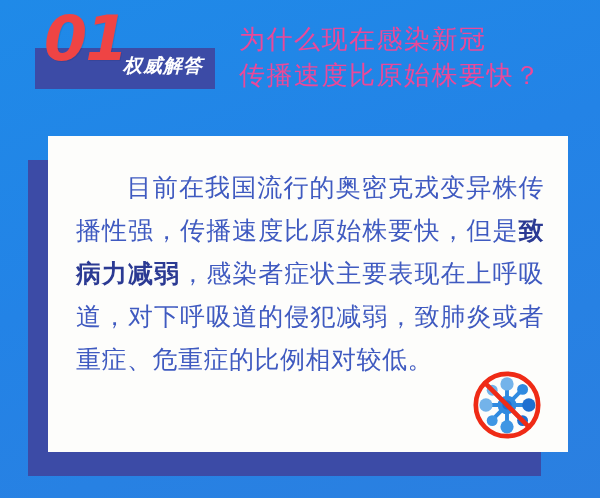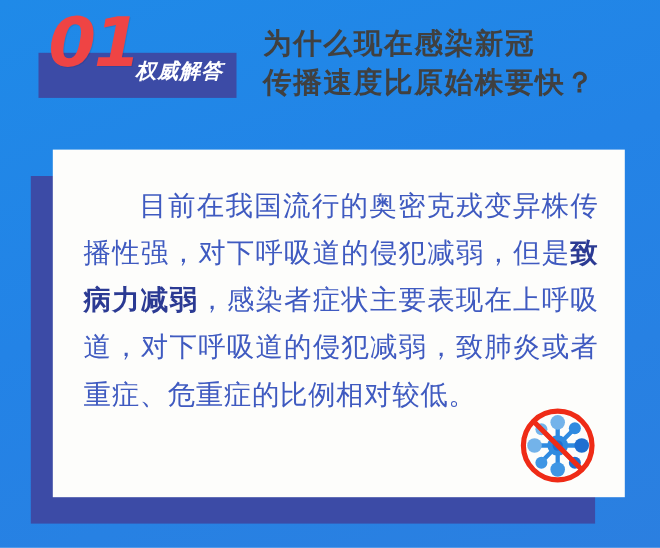--- a/index.html
+++ b/index.html
@@ -45,23 +45,23 @@
     letter-spacing: 1px;
     line-height: 1;
     white-space: nowrap;
   }
   #title {
     position: absolute;
     left: 239px; top: 21px;
     width: 340px;
     font-size: 26px;
     line-height: 36px;
-    color: #404040;
+    color: #ec4899;
     letter-spacing: 1.5px;
-    font-weight: 700;
+    font-weight: 400;
   }
   #title .tline { display:block; white-space: nowrap; }
 
   
   #card-shadow {
     position: absolute;
     left: 28px; top: 160px;
     width: 513px; height: 316px;
     background: #3c4ba6;
   }
@@ -112,21 +112,21 @@
     <span class="tline">传播速度比原始株要快？</span>
   </div>
 
 </div>
 
 <div id="card-shadow"></div>
 
 <div id="card">
 
   <div id="body-text">
-    <span class="indent"></span><span>目前在我国流行的奥密克戎变异株传播性强，对下呼吸道的侵犯减弱，但是</span><b class="hl">致病力减弱</b><span>，感染者症状主要表现在上呼吸道，对下呼吸道的侵犯减弱，致肺炎或者重症、危重症的比例相对较低。</span>
+    <span class="indent"></span><span>目前在我国流行的奥密克戎变异株传播性强，传播速度比原始株要快，但是</span><b class="hl">致病力减弱</b><span>，感染者症状主要表现在上呼吸道，对下呼吸道的侵犯减弱，致肺炎或者重症、危重症的比例相对较低。</span>
   </div>
 
   <svg id="virus-icon" viewBox="0 0 100 100">
 
     <g stroke="#2f8ae0" stroke-width="5" stroke-linecap="round">
       <line x1="50" y1="50" x2="50" y2="25"></line>
       <line x1="50" y1="50" x2="50" y2="76"></line>
       <line x1="50" y1="50" x2="25" y2="50"></line>
       <line x1="50" y1="50" x2="76" y2="50"></line>
       <line x1="50" y1="50" x2="32" y2="32"></line>

